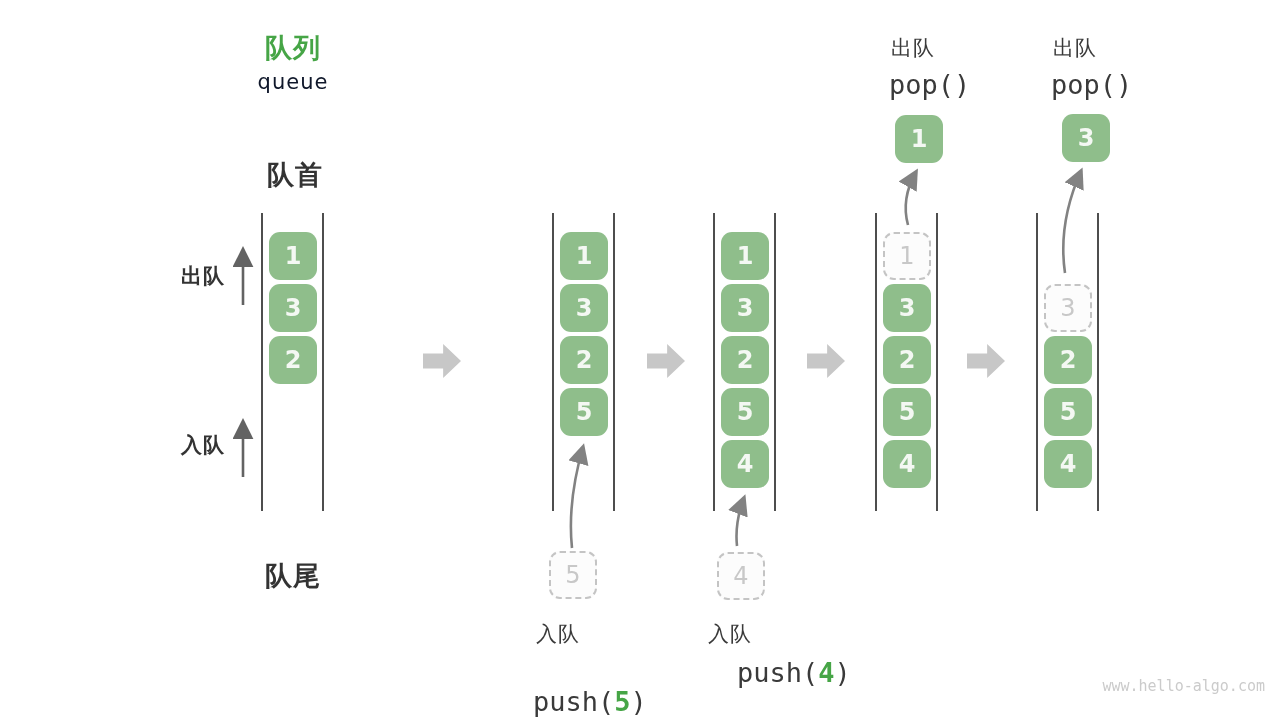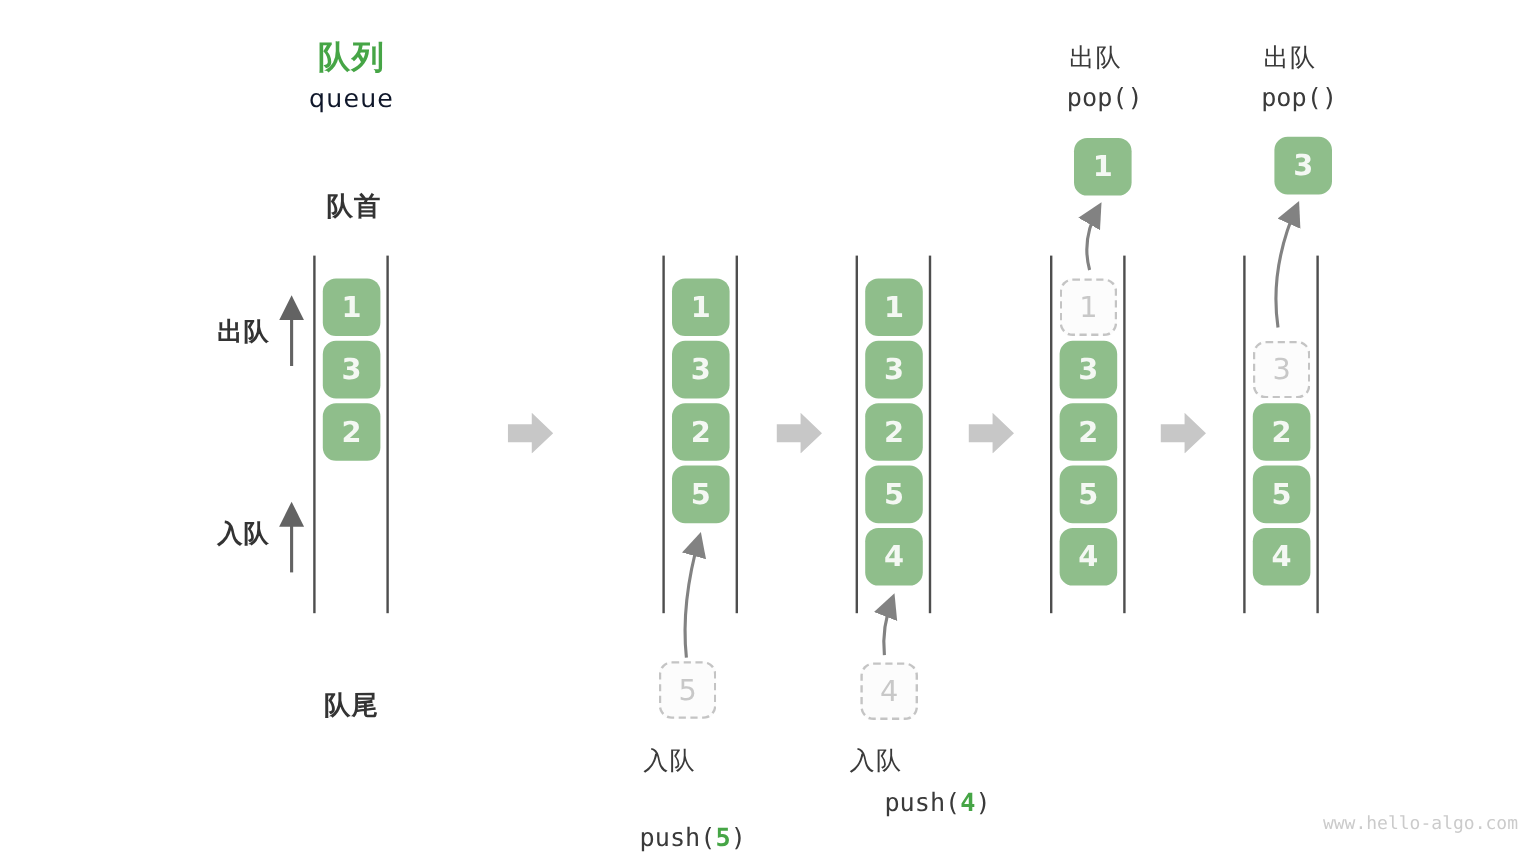--- a/index.html
+++ b/index.html
@@ -13,24 +13,24 @@
     position: absolute; left: 268px; top: 30px; transform: translateX(-50%);
     font-size: 27px; font-weight: 700; color: #46A546; letter-spacing: 1px; white-space: nowrap;
   }
   .en-title {
     position: absolute; left: 268px; top: 70px; transform: translateX(-50%);
     font-size: 21px; font-weight: 400; color: #0f172a;
     font-family: "DejaVu Sans", "Liberation Sans", sans-serif; letter-spacing: 1px;
   }
   .lbl {
     position: absolute; transform: translateX(-50%);
-    font-size: 22px; font-weight: 700; color: #333; white-space: nowrap; letter-spacing: 1px;
+    font-size: 27px; font-weight: 700; color: #333; white-space: nowrap; letter-spacing: 1px;
   }
   .lbl-front { left: 270px; top: 157px; }
-  .lbl-rear  { left: 268px; top: 573px; }
+  .lbl-rear  { left: 268px; top: 558px; }
   .lbl-side  { font-size: 21px; }
   .lbl-deq   { left: 178px; top: 262px; }
   .lbl-enq   { left: 178px; top: 431px; }
 
   
   .channel {
     position: absolute; top: 213px; height: 298px; width: 63px;
     border-left: 2px solid #4e4e4e; border-right: 2px solid #4e4e4e;
   }
   .ch0 { left: 236px; } .ch1 { left: 527px; } .ch2 { left: 688px; }
@@ -70,21 +70,21 @@
     clip-path: polygon(0 28%, 53% 28%, 53% 0, 100% 50%, 53% 100%, 53% 72%, 0 72%);
   }
   .ba0 { left: 398px; } .ba1 { left: 622px; } .ba2 { left: 782px; } .ba3 { left: 942px; }
 
   
   .op-zh {
     position: absolute; font-size: 21px; font-weight: 500; color: #3a3a3a;
     letter-spacing: 1px; white-space: nowrap;
   }
   .op-code {
-    position: absolute; font-size: 21px; color: #3a3a3a;
+    position: absolute; font-size: 27px; color: #3a3a3a;
     font-family: "DejaVu Sans Mono", "Liberation Mono", monospace; white-space: nowrap;
   }
   .op-code .arg { color: #46A546; font-weight: 700; }
 
   .enq1-zh { left: 511px; top: 620px; }  .enq1-code { left: 508px; top: 686px; }
   .enq2-zh { left: 683px; top: 620px; }  .enq2-code { left: 712px; top: 657px; }
   .deq1-zh { left: 866px; top: 34px; }   .deq1-code { left: 864px; top: 69px; }
   .deq2-zh { left: 1028px; top: 34px; }  .deq2-code { left: 1026px; top: 69px; }
 
   

